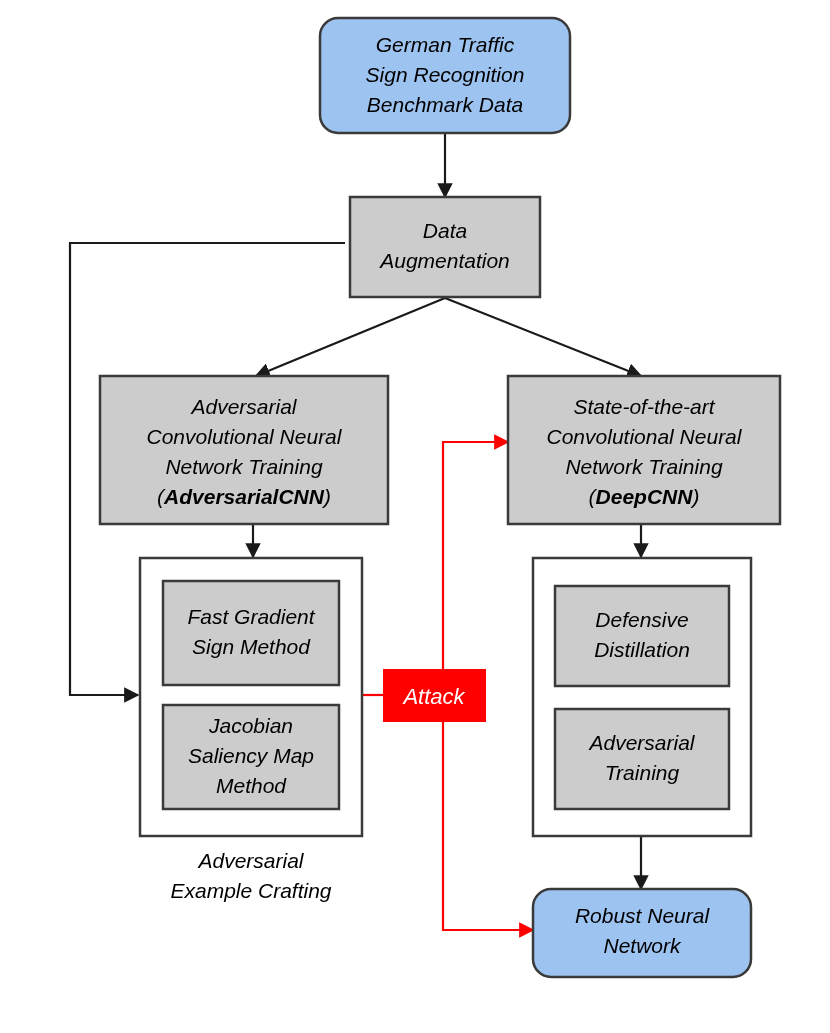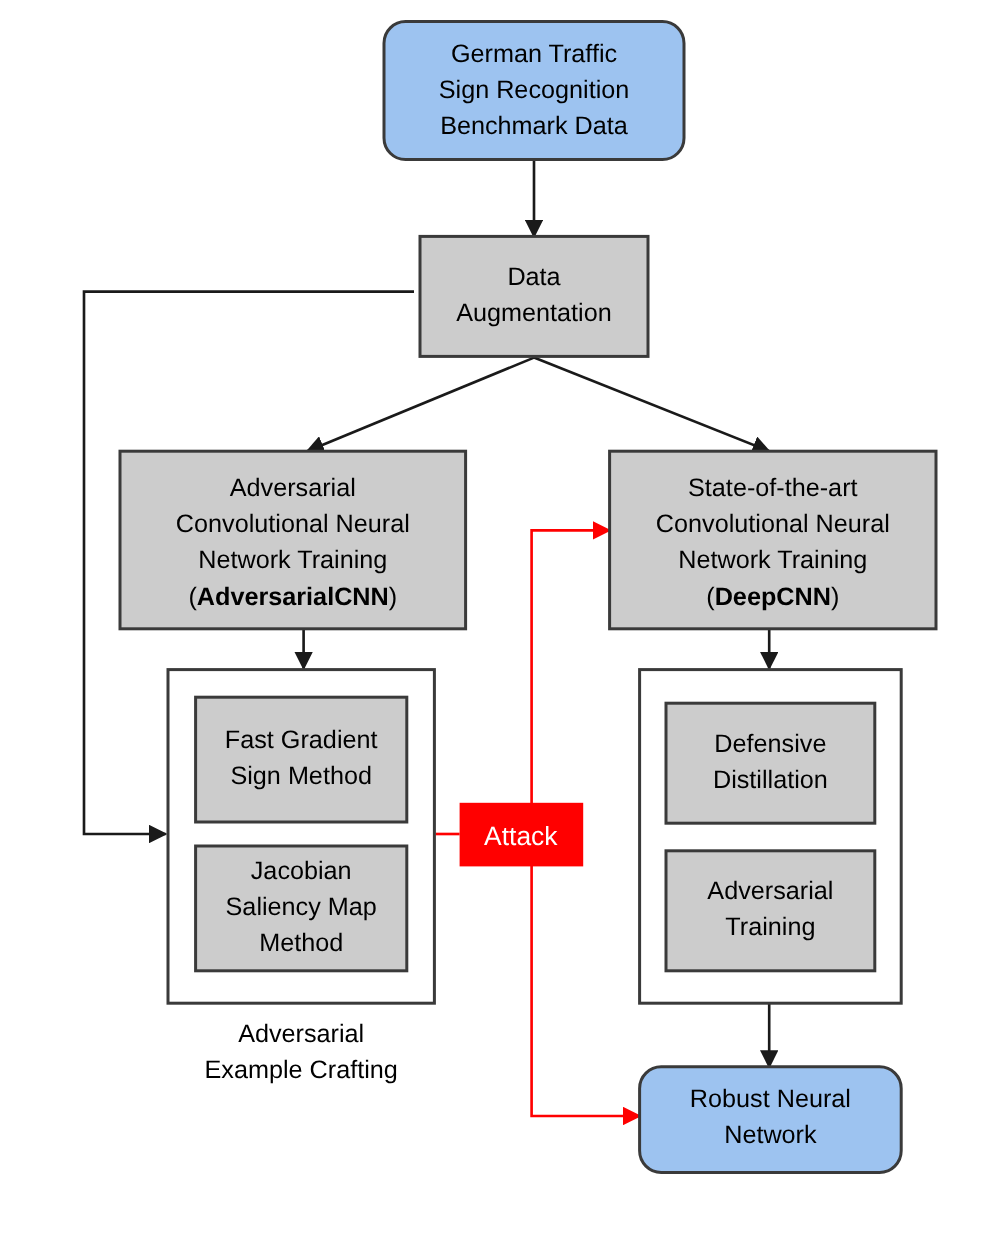--- a/index.html
+++ b/index.html
@@ -11,20 +11,21 @@
     width: 830px;
     height: 1033px;
     font-family: "Liberation Sans", sans-serif;
     overflow: hidden;
   }
   #diagram-root {
     position: relative;
     width: 830px;
     height: 1033px;
     background: #ffffff;
+    font-style: italic;
   }
   svg.flow {
     position: absolute;
     top: 0;
     left: 0;
     width: 830px;
     height: 1033px;
   }
   .node-text {
     font-family: "Liberation Sans", sans-serif;

